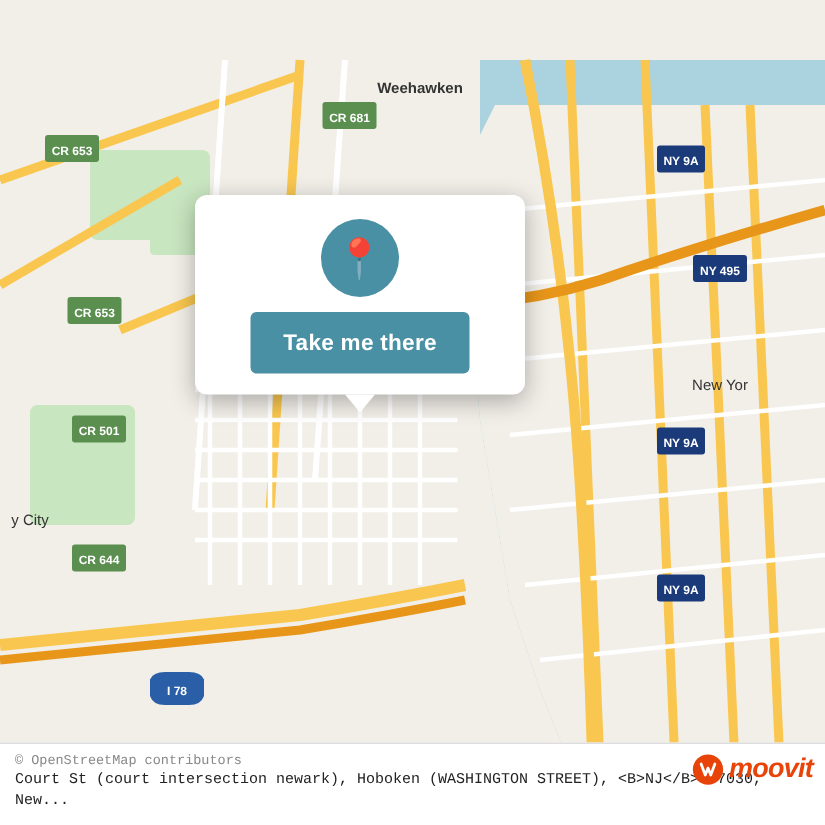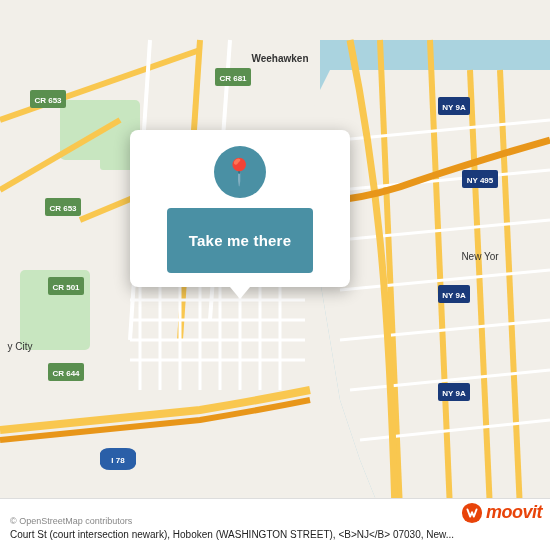--- a/index.html
+++ b/index.html
@@ -79,38 +79,39 @@
       color: white;
       font-size: 26px;
       line-height: 1;
     }
 
     #take-me-there-btn {
       background: #4a90a4;
       color: white;
       border: none;
       border-radius: 4px;
-      padding: 24px 22px;
+      padding: 12px 22px;
       font-size: 15px;
       font-weight: 600;
       cursor: pointer;
       letter-spacing: 0.2px;
       white-space: nowrap;
     }
 
     
     #bottom-bar {
       position: absolute;
       bottom: 0;
       left: 0;
       right: 0;
       background: white;
-      padding: 17px 10px 8px 10px;
+      padding: 6px 10px 8px 10px;
       z-index: 10;
       border-top: 1px solid #ddd;
+      font-family: Liberation Mono, monospace;
     }
 
     #attribution {
       font-size: 9px;
       color: #888;
       margin-bottom: 2px;
     }
 
     #location-text {
       font-size: 10px;

